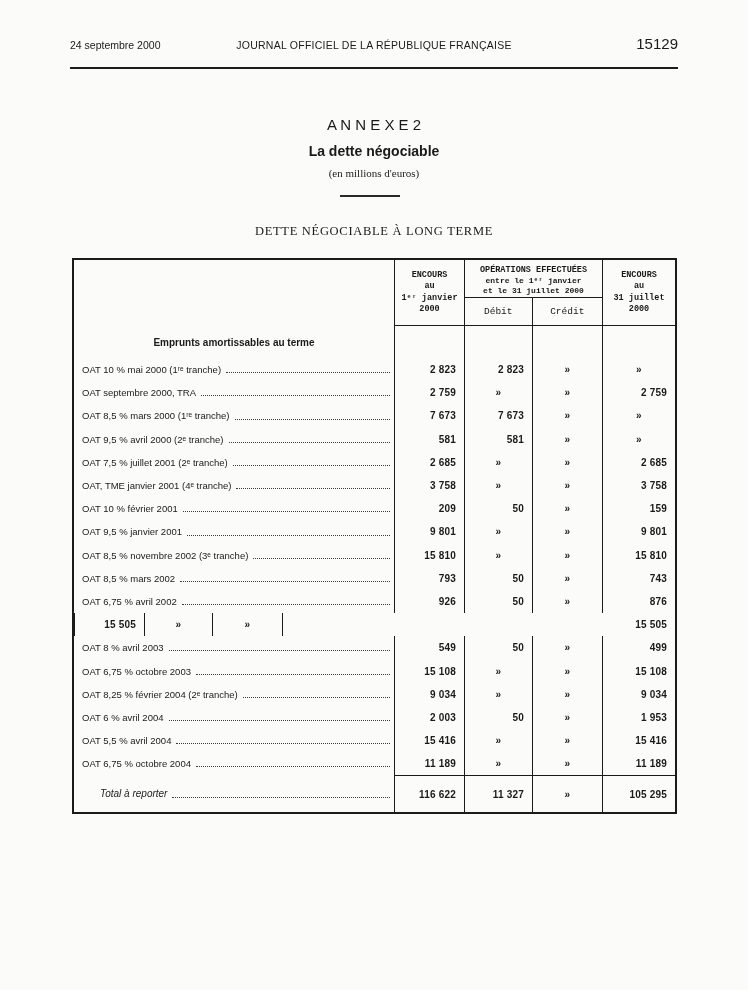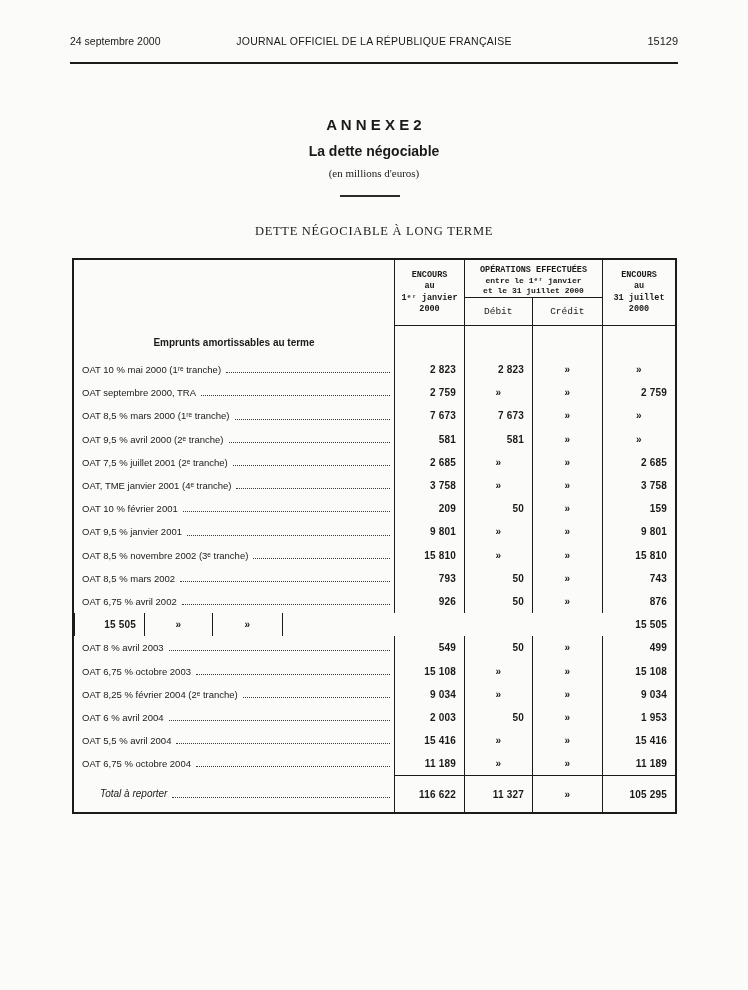--- a/index.html
+++ b/index.html
@@ -13,25 +13,25 @@
   .page { position:absolute; top:0; left:0; width:748px; height:990px; overflow:hidden; }
 
   
   .page-header {
     position:absolute; top:35px; left:70px; width:608px;
     display:flex; align-items:baseline;
     border-bottom:2.5px solid #1c1c1c; padding-bottom:15px;
   }
   .ph-date   { width:160px; font-size:10.5px; }
   .ph-journal{ flex:1; text-align:center; font-size:10.5px; letter-spacing:.25px; }
-  .ph-page   { width:160px; text-align:right; font-size:11px; }
+  .ph-page   { width:160px; text-align:right; font-size:15px; }
 
   
   .annexe-title   { position:absolute; top:116px; left:0; width:748px; text-align:center;
-                    font-size:15px; font-weight:bold; }
+                    font-size:15px; font-weight:normal; }
   .annexe-sub     { position:absolute; top:143px; left:0; width:748px; text-align:center;
                     font-size:14px; font-weight:bold; }
   .annexe-unit    { position:absolute; top:167px; left:0; width:748px; text-align:center;
                     font-size:11px; font-family:"Liberation Serif","DejaVu Serif",serif; }
   .title-divider  { position:absolute; top:195px; left:340px; width:60px;
                     border-top:2px solid #2a2a2a; }
   .section-heading{ position:absolute; top:224px; left:0; width:748px; text-align:center;
                     font-size:12.5px; letter-spacing:.7px;
                     font-family:"Liberation Serif","DejaVu Serif",serif; }
 

